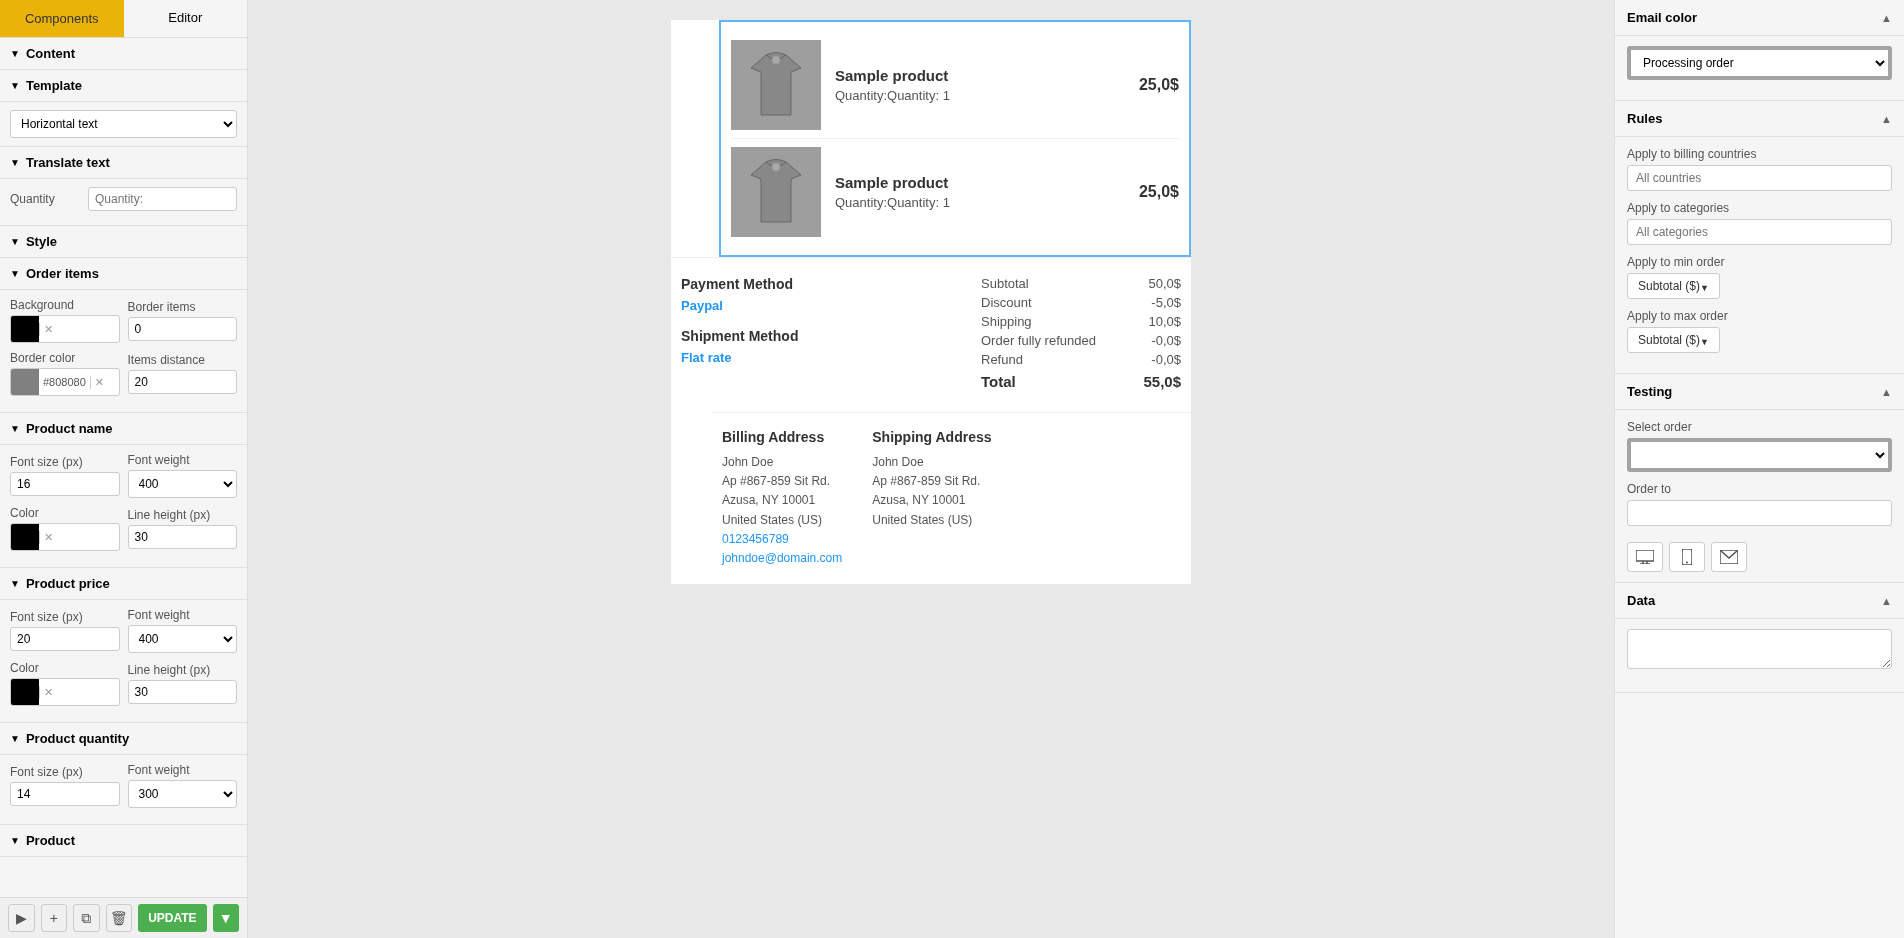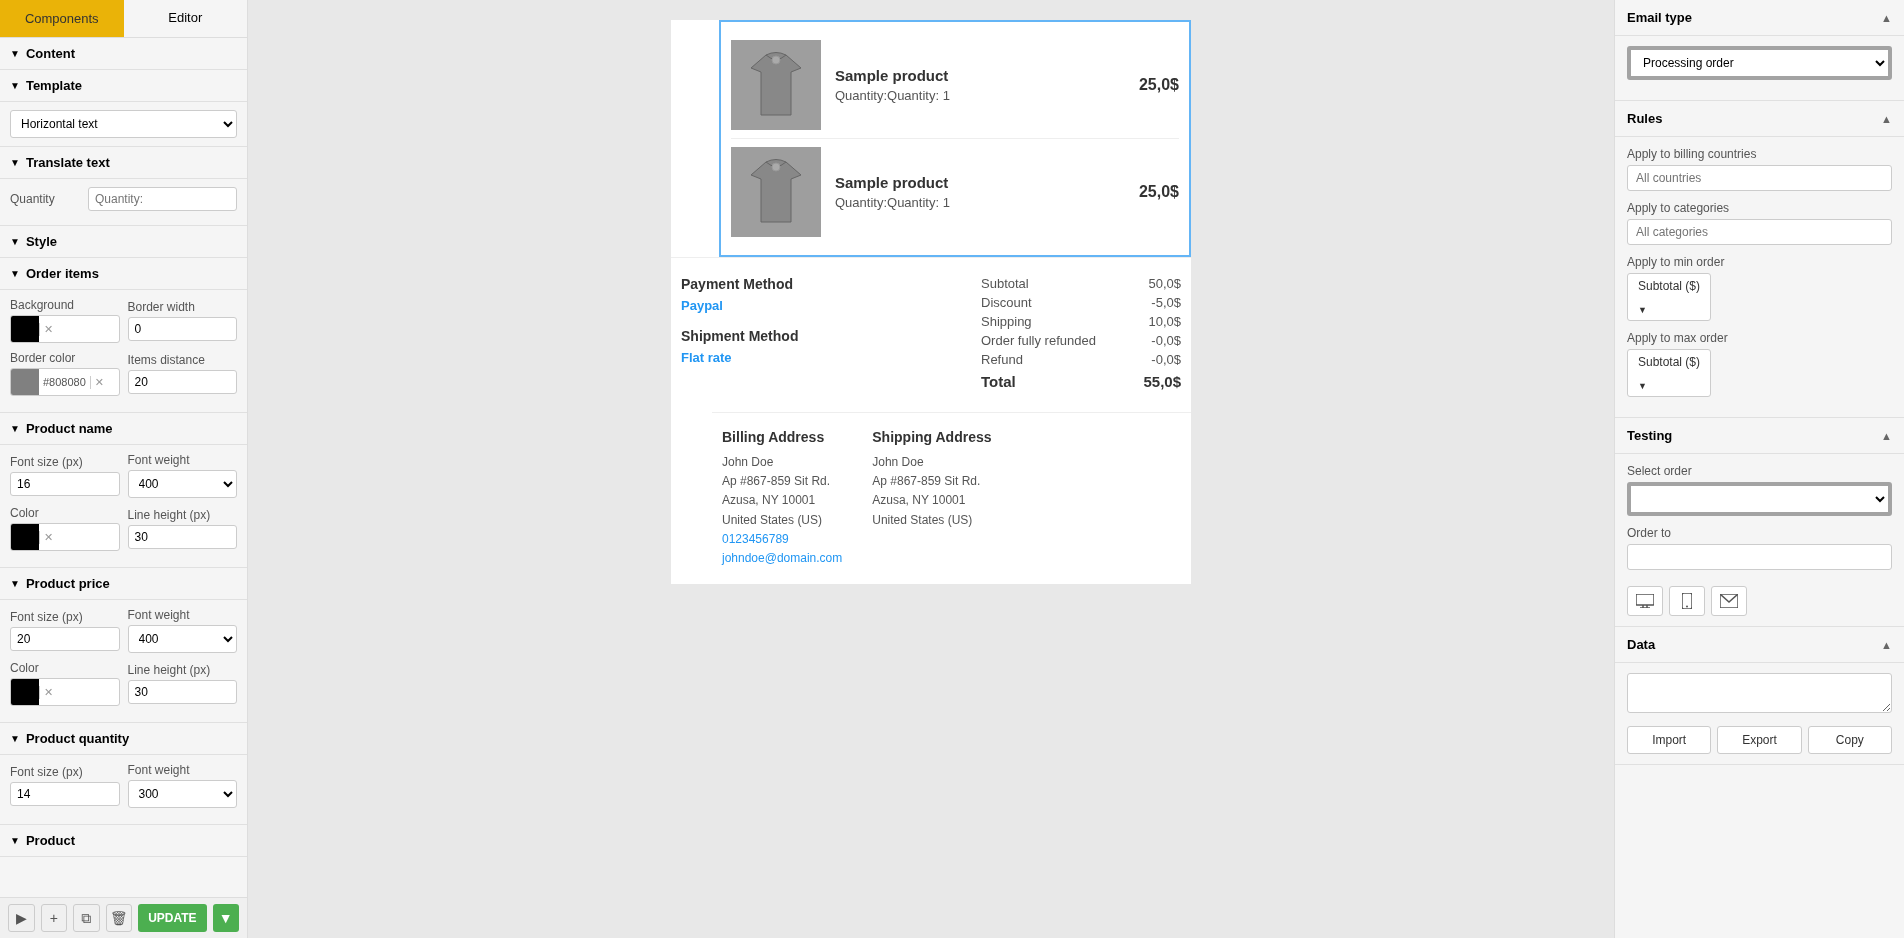--- a/index.html
+++ b/index.html
@@ -64,21 +64,21 @@
     .addr-col p { font-size: 12px; color: #555; line-height: 1.6; }
     .addr-col a { color: #2196f3; text-decoration: none; font-size: 12px; }
 
     
     .right-panel { width: 290px; background: #f5f5f5; border-left: 1px solid #ddd; overflow-y: auto; flex-shrink: 0; }
     .right-section-header { display: flex; justify-content: space-between; align-items: center; padding: 10px 12px; font-weight: bold; font-size: 13px; background: #f5f5f5; border-bottom: 1px solid #e0e0e0; }
     .right-section-content { padding: 10px 12px; border-bottom: 1px solid #e0e0e0; }
     .right-label { font-size: 12px; color: #555; margin-bottom: 4px; display: block; }
     .right-input { width: 100%; padding: 5px 8px; border: 1px solid #ccc; border-radius: 3px; font-size: 12px; background: #fff; margin-bottom: 10px; }
     .right-select { width: 100%; padding: 5px 8px; border: 4px solid #a3a3a3; border-radius: 3px; font-size: 12px; background: #fff; margin-bottom: 10px; }
-    .subtotal-btn { background: #fff; border: 1px solid #ccc; border-radius: 3px; padding: 5px 10px; font-size: 12px; cursor: pointer; display: inline-flex; align-items: flex-start; gap: 12px; color: #333; margin-bottom: 10px; flex-direction: column; }
+    .subtotal-btn { background: #fff; border: 1px solid #ccc; border-radius: 3px; padding: 5px 10px; font-size: 12px; cursor: pointer; display: inline-flex; align-items: flex-end; gap: 0; color: #333; margin-bottom: 10px; }
     .subtotal-btn .arrow-down { font-size: 9px; }
 
     .view-icons { display: flex; gap: 6px; margin-top: 6px; }
     .view-icon-btn { width: 36px; height: 30px; background: #fff; border: 1px solid #ccc; border-radius: 3px; cursor: pointer; display: flex; align-items: center; justify-content: center; font-size: 16px; color: #555; }
 
     .data-textarea { width: 100%; min-height: 40px; border: 1px solid #ccc; border-radius: 3px; font-size: 11px; padding: 5px; background: #fff; resize: vertical; margin-bottom: 10px; }
     .data-buttons { display: flex; gap: 6px; }
     .data-btn { flex: 1; padding: 6px 4px; border: 1px solid #ccc; background: #fff; border-radius: 3px; font-size: 12px; cursor: pointer; color: #333; }
 
     .collapse-arrow { font-size: 11px; color: #666; }
@@ -138,21 +138,21 @@
   <div class="section-content">
     <div class="form-row">
       <div class="form-col">
         <label>Background</label>
         <div class="color-input-wrap">
           <div class="color-swatch"></div>
           <span class="color-clear">✕</span>
         </div>
       </div>
       <div class="form-col">
-        <label>Border width</label>
+        <label>Border items</label>
         <input class="short-input" value="0" style="">
       </div>
     </div>
     <div class="form-row">
       <div class="form-col">
         <label>Border color</label>
         <div class="color-input-wrap">
           <div class="color-swatch gray"></div>
           <span class="color-text">#808080</span>
           <span class="color-clear">✕</span>
@@ -359,21 +359,21 @@
         <p>Azusa, NY 10001</p>
         <p>United States (US)</p>
       </div>
     </div>
   </div>
 </div>
 
 <div class="right-panel">
 
   <div class="right-section-header">
-    <span>Email type</span>
+    <span>Email color</span>
     <span class="collapse-arrow">▲</span>
   </div>
   <div class="right-section-content">
     <select class="right-select">
       <option>Processing order</option>
       <option>Completed order</option>
       <option>Cancelled order</option>
     </select>
   </div>
 
@@ -437,19 +437,14 @@
       </button>
     </div>
   </div>
 
   <div class="right-section-header">
     <span>Data</span>
     <span class="collapse-arrow">▲</span>
   </div>
   <div class="right-section-content">
     <textarea class="data-textarea" style=""></textarea>
-    <div class="data-buttons">
-      <button class="data-btn">Import</button>
-      <button class="data-btn">Export</button>
-      <button class="data-btn">Copy</button>
-    </div>
   </div>
 </div>
 
 </body></html>

